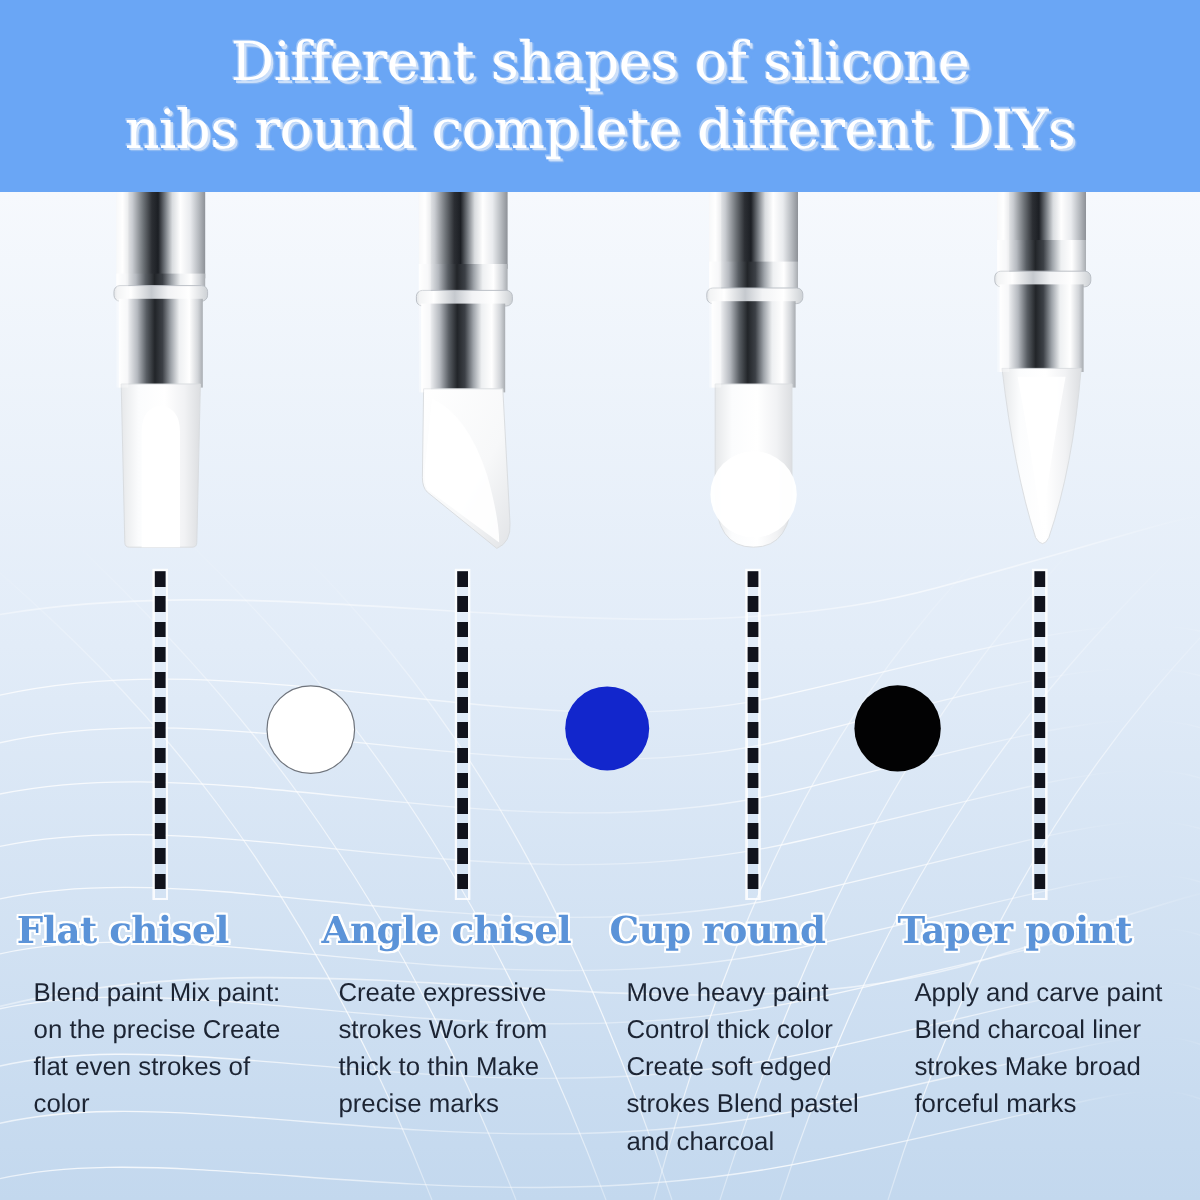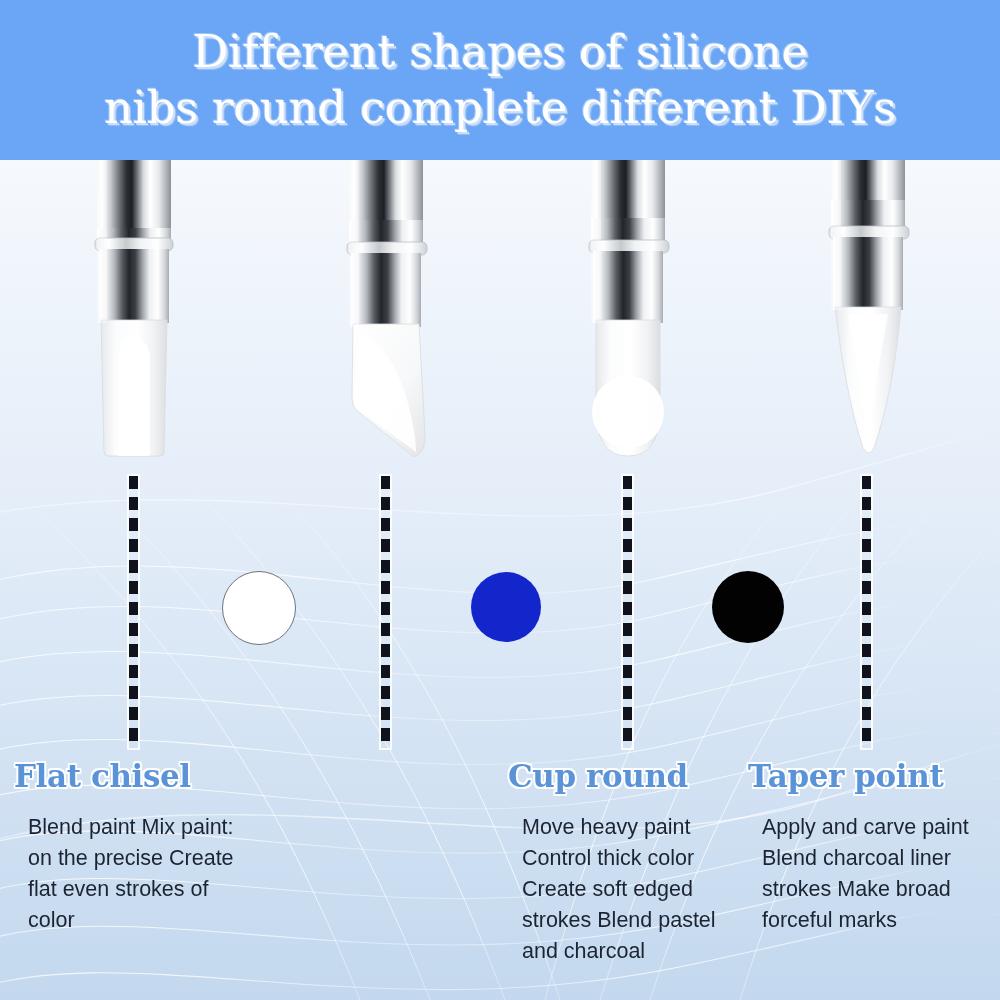--- a/index.html
+++ b/index.html
@@ -243,20 +243,24 @@
 
   <div class="dot dot-white" style="left:222px;top:571px;width:72px;height:72px;"></div>
   <div class="dot dot-blue" style="left:471px;top:572px;width:70px;height:70px;"></div>
   <div class="dot dot-black" style="left:712px;top:571px;width:72px;height:72px;"></div>
 
   <div class="col" style="left:14px;">
     <div class="col-title">Flat chisel</div>
     <div class="col-body">Blend paint Mix paint: on the precise Create flat even strokes of color</div>
   </div>
 
+  <div class="col" style="left:268px;">
+    <div class="col-title">Angle chisel</div>
+    <div class="col-body">Create expressive strokes Work from thick to thin Make precise marks</div>
+  </div>
 
   <div class="col" style="left:748px;">
     <div class="col-title">Taper point</div>
     <div class="col-body">Apply and carve paint Blend charcoal liner strokes Make broad forceful marks</div>
   </div>
 
   <div class="col" style="left:508px;">
     <div class="col-title">Cup round</div>
     <div class="col-body">Move heavy paint Control thick color Create soft edged strokes Blend pastel and charcoal</div>
   </div>

